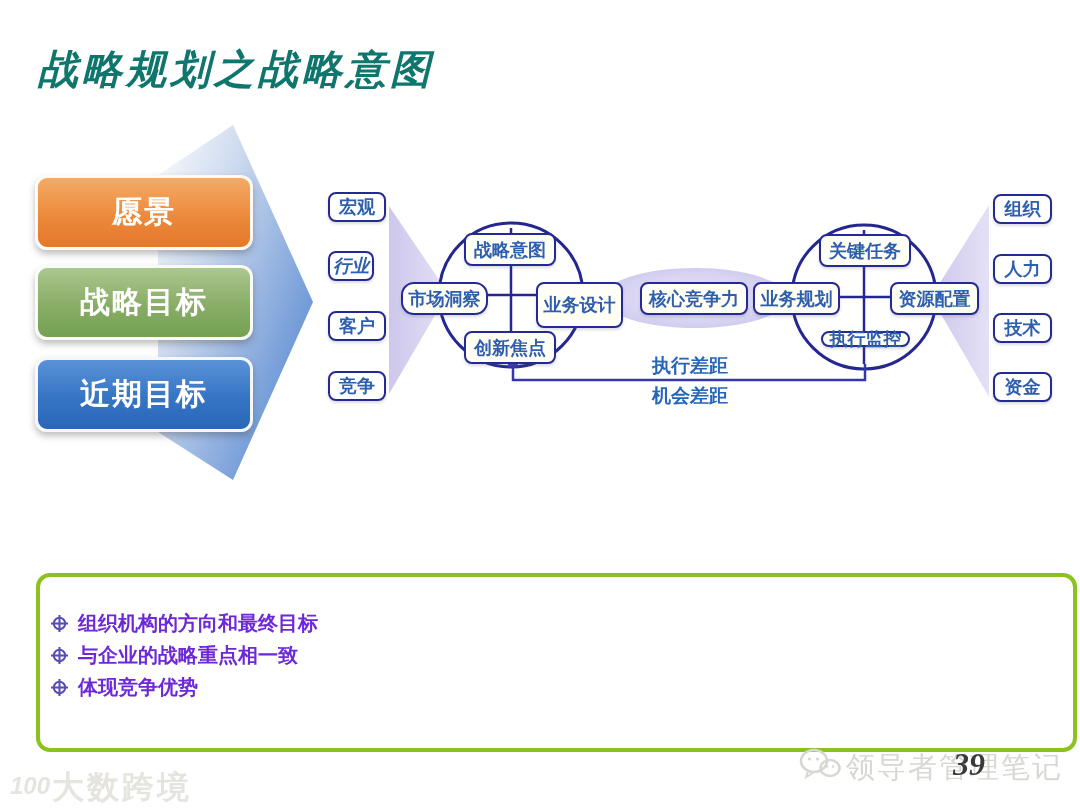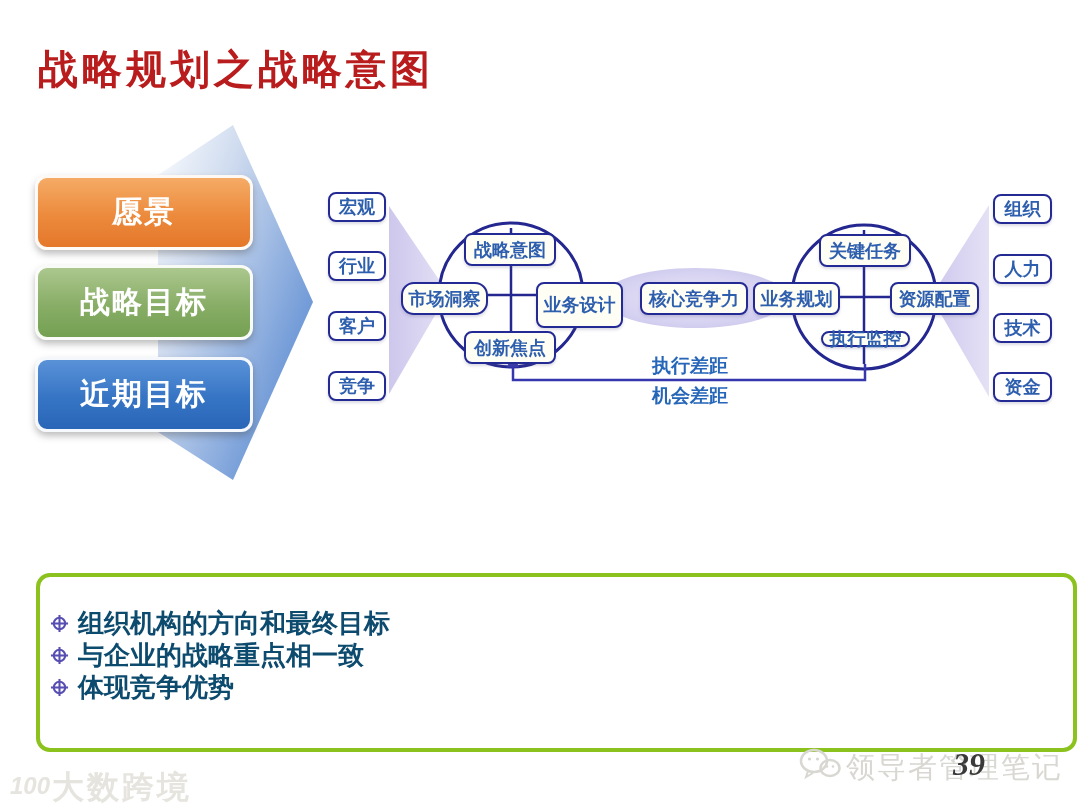--- a/index.html
+++ b/index.html
@@ -1,20 +1,20 @@
 <!DOCTYPE html>
 <html><head>
 <meta charset="utf-8">
 <style>
   html,body{margin:0;padding:0;background:#fff;}
   .slide{position:relative;width:1080px;height:810px;background:#ffffff;overflow:hidden;
          font-family:"Liberation Sans",sans-serif;}
   .abs{position:absolute;}
   .title{position:absolute;left:38px;top:42px;font-size:40px;font-weight:bold;
-         color:#b91c1c;letter-spacing:4px;white-space:nowrap;}
+         color:#0f766e;letter-spacing:4px;white-space:nowrap;font-style:italic;}
   .shapes{position:absolute;left:0;top:0;}
   
   .stack-box{position:absolute;left:35px;width:218px;height:75px;border-radius:12px;
              border:3px solid rgba(255,255,255,.95);box-shadow:0 4px 7px rgba(70,70,70,.35);
              color:#fff;font-weight:bold;font-size:30px;letter-spacing:2px;
              display:flex;align-items:center;justify-content:center;box-sizing:border-box;}
   .g-orange{background:linear-gradient(180deg,#f5ab66 0%,#ec8a3c 55%,#e4772a 100%);}
   .g-green{background:linear-gradient(180deg,#abc78e 0%,#88ad66 55%,#74a052 100%);}
   .g-blue{background:linear-gradient(180deg,#5a92d8 0%,#3674c4 55%,#2a66b8 100%);}
   
@@ -24,21 +24,21 @@
         box-shadow:0 2px 3px rgba(90,90,130,.22);}
   .chip{background:#ffffff;}
   .gap-label{position:absolute;width:130px;text-align:center;color:#2666b8;
              font-weight:bold;font-size:19px;}
   
   .summary{position:absolute;left:36px;top:573px;width:1003px;height:141px;
            border:4px solid #8cc21d;border-radius:14px;background:#ffffff;
            padding:30px 20px 0 10px;box-sizing:content-box;}
   .bullet-row{display:flex;align-items:center;height:32px;}
   .bullet-icon{width:19px;height:19px;margin-right:9px;flex:0 0 auto;}
-  .bullet-text{font-size:26px;font-weight:bold;color:#0c4a6e;white-space:nowrap;}
+  .bullet-text{font-size:20px;font-weight:bold;color:#6d28d9;white-space:nowrap;}
   .wm-left{position:absolute;left:52px;top:766px;font-size:32px;font-weight:bold;
            letter-spacing:3px;color:#e6e4de;white-space:nowrap;}
   .wm-left-logo{position:absolute;left:10px;top:772px;font-size:24px;font-weight:bold;
                 font-style:italic;color:#e6e4de;}
   .wm-right{position:absolute;left:846px;top:748px;font-size:29px;letter-spacing:2px;
             color:#d8d7d2;white-space:nowrap;}
   .page-num{position:absolute;left:953px;top:746px;font-family:"Liberation Serif",serif;
             font-style:italic;font-weight:bold;font-size:32px;color:#3a3a3a;}
 </style>
 </head>
@@ -83,21 +83,21 @@
 
     <path d="M865 364 V380 H513 V367" fill="none" stroke="#3636ae" stroke-width="2.5"></path>
     <polygon points="513,355 506.5,367.5 519.5,367.5" fill="#3636ae"></polygon>
   </svg>
 
   <div class="stack-box g-orange" style="top:175px;">愿景</div>
   <div class="stack-box g-green" style="top:265px;">战略目标</div>
   <div class="stack-box g-blue" style="top:357px;">近期目标</div>
 
   <div class="chip" style="left:328px;top:192px;width:58px;height:30px;">宏观</div>
-  <div class="chip" style="left:328px;top:251px;width:58px;height:30px;">行业</div>
+  <div class="chip" style="left:328px;top:251px;width:46px;height:30px;font-style:italic;">行业</div>
   <div class="chip" style="left:328px;top:311px;width:58px;height:30px;">客户</div>
   <div class="chip" style="left:328px;top:371px;width:58px;height:30px;">竞争</div>
 
   <div class="node" style="left:464px;top:233px;width:92px;height:33px;">战略意图</div>
   <div class="node" style="left:401px;top:282px;width:87px;height:33px;border-radius:13px;">市场洞察</div>
   <div class="node" style="left:536px;top:282px;width:87px;height:46px;">业务设计</div>
   <div class="node" style="left:464px;top:331px;width:92px;height:33px;">创新焦点</div>
 
   <div class="node" style="left:640px;top:282px;width:108px;height:33px;">核心竞争力</div>
 

